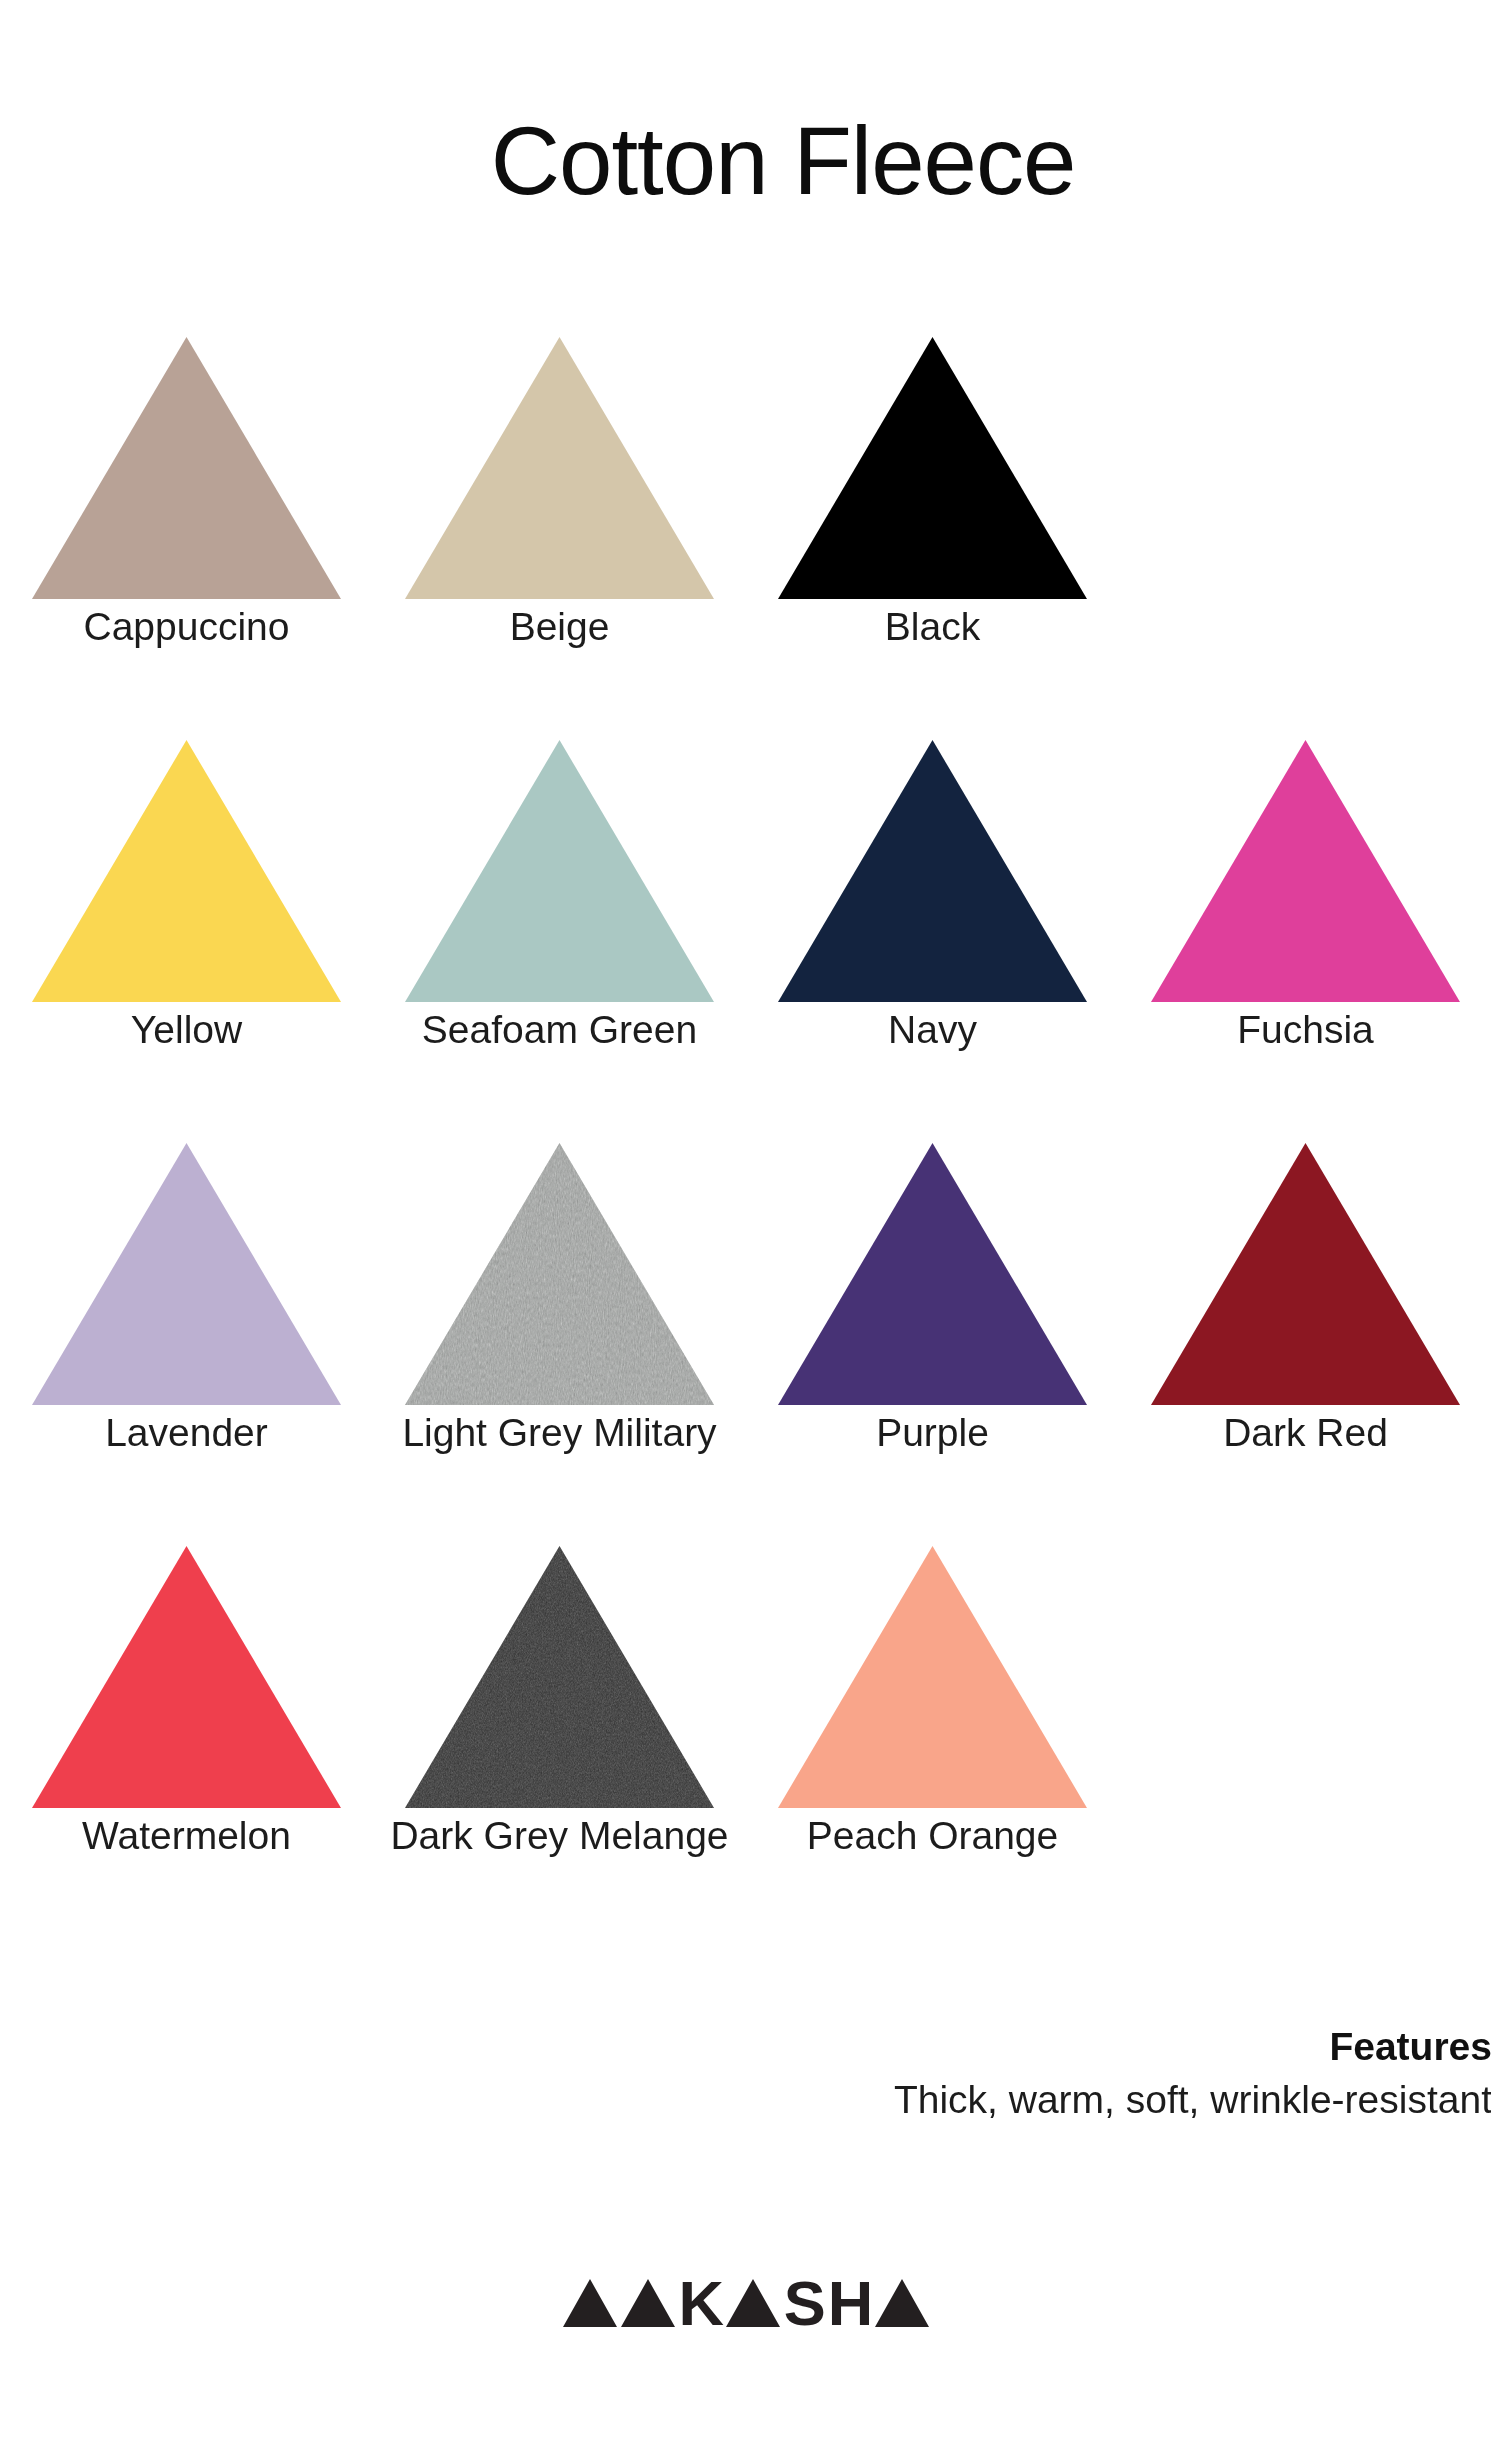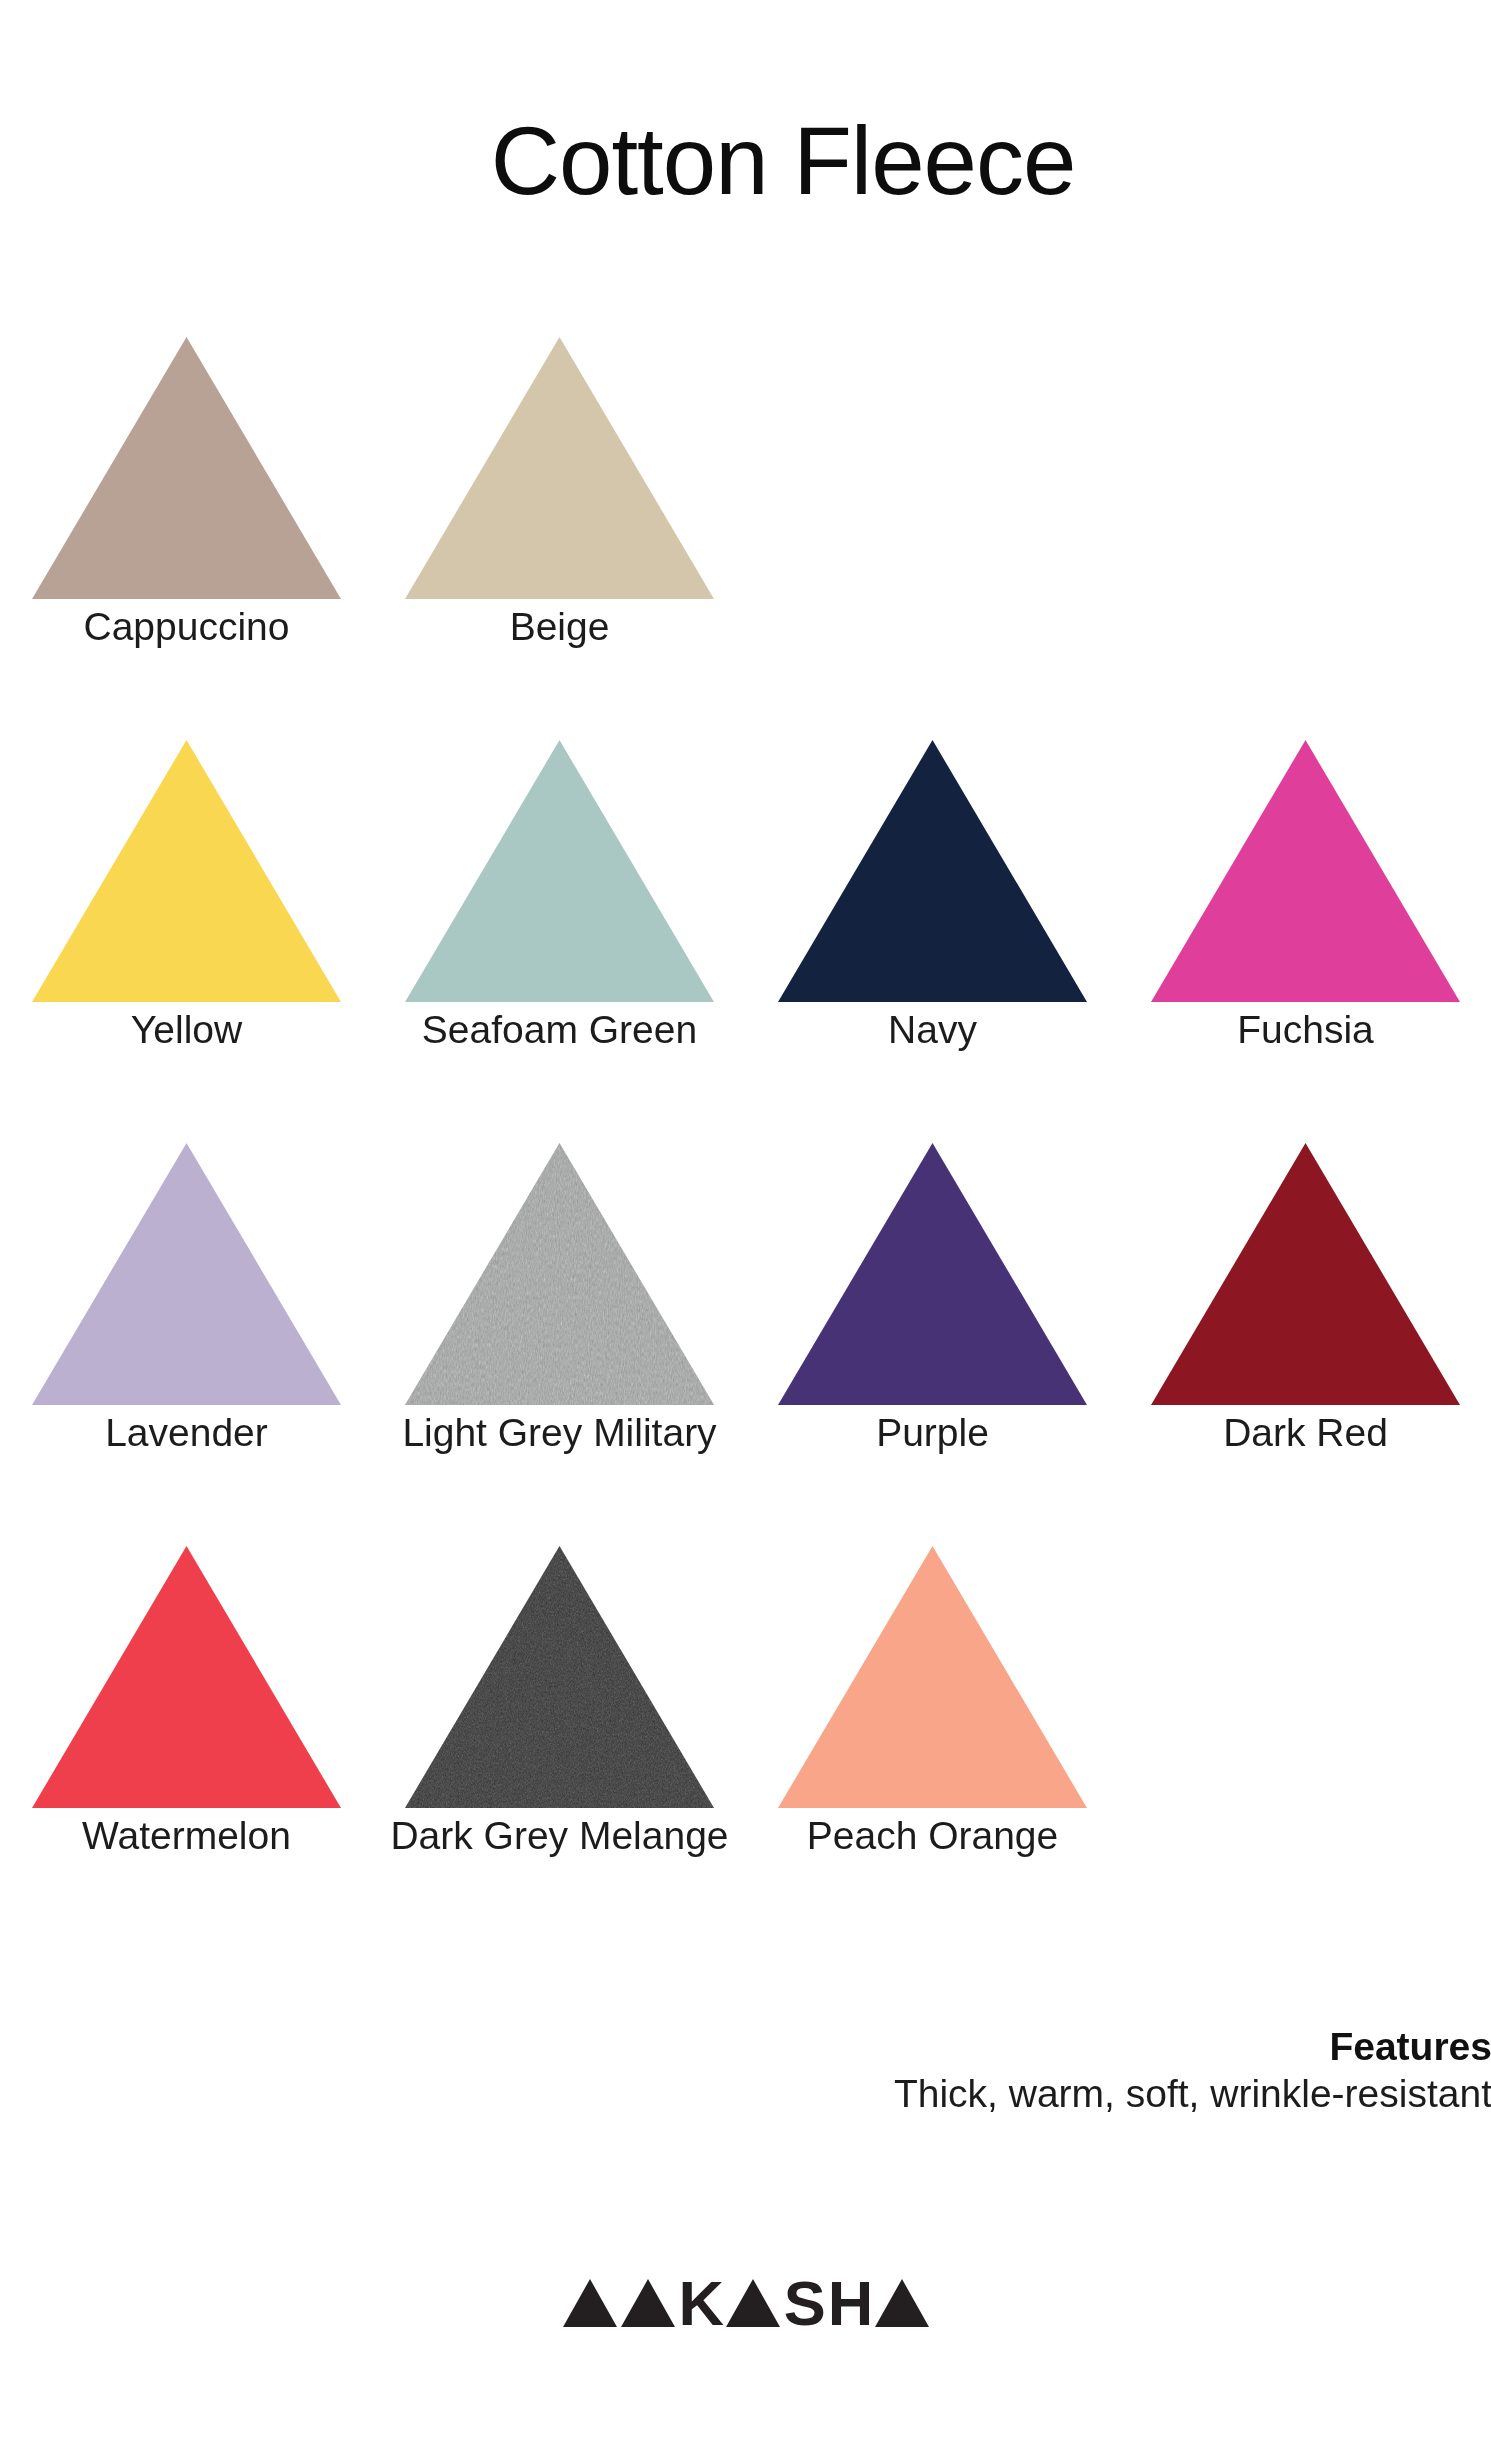--- a/index.html
+++ b/index.html
@@ -94,21 +94,21 @@
     text-align: right;
   }
   .features-title {
     font-size: 39px;
     font-weight: 600;
     color: #111111;
     line-height: 1.2;
     font-family: "Liberation Sans", sans-serif;
   }
   .features-text {
-    margin-top: 0;
+    margin-top: 6px;
     font-size: 39px;
     font-weight: 400;
     color: #1c1c1c;
     line-height: 1.2;
     font-family: "Liberation Sans", sans-serif;
   }
 
   
   .logo-wrap {
     position: absolute;
@@ -192,20 +192,35 @@
                   <polygon points="161,0 322,273 0,273"></polygon>
                 </clipPath>
               </defs>
               <g clip-path="url(#clip-0-1)">
                 <rect x="0" y="0" width="322" height="273" fill="#d4c6aa"></rect>
               </g>
             </svg>
           </div>
           <div class="swatch-label">Beige</div>
         </div>
+        <div class="cell">
+          <div class="tri-box">
+            <svg class="tri-svg" viewBox="0 0 322 273" preserveAspectRatio="none">
+              <defs>
+                <clipPath id="clip-0-3">
+                  <polygon points="161,0 322,273 0,273"></polygon>
+                </clipPath>
+              </defs>
+              <g clip-path="url(#clip-0-3)">
+                <rect x="0" y="0" width="322" height="273" fill="#000000"></rect>
+              </g>
+            </svg>
+          </div>
+          <div class="swatch-label">Black</div>
+        </div>
       </div>
       <div class="row">
         <div class="cell">
           <div class="tri-box">
             <svg class="tri-svg" viewBox="0 0 322 273" preserveAspectRatio="none">
               <defs>
                 <clipPath id="clip-1-0">
                   <polygon points="161,0 322,273 0,273"></polygon>
                 </clipPath>
               </defs>

